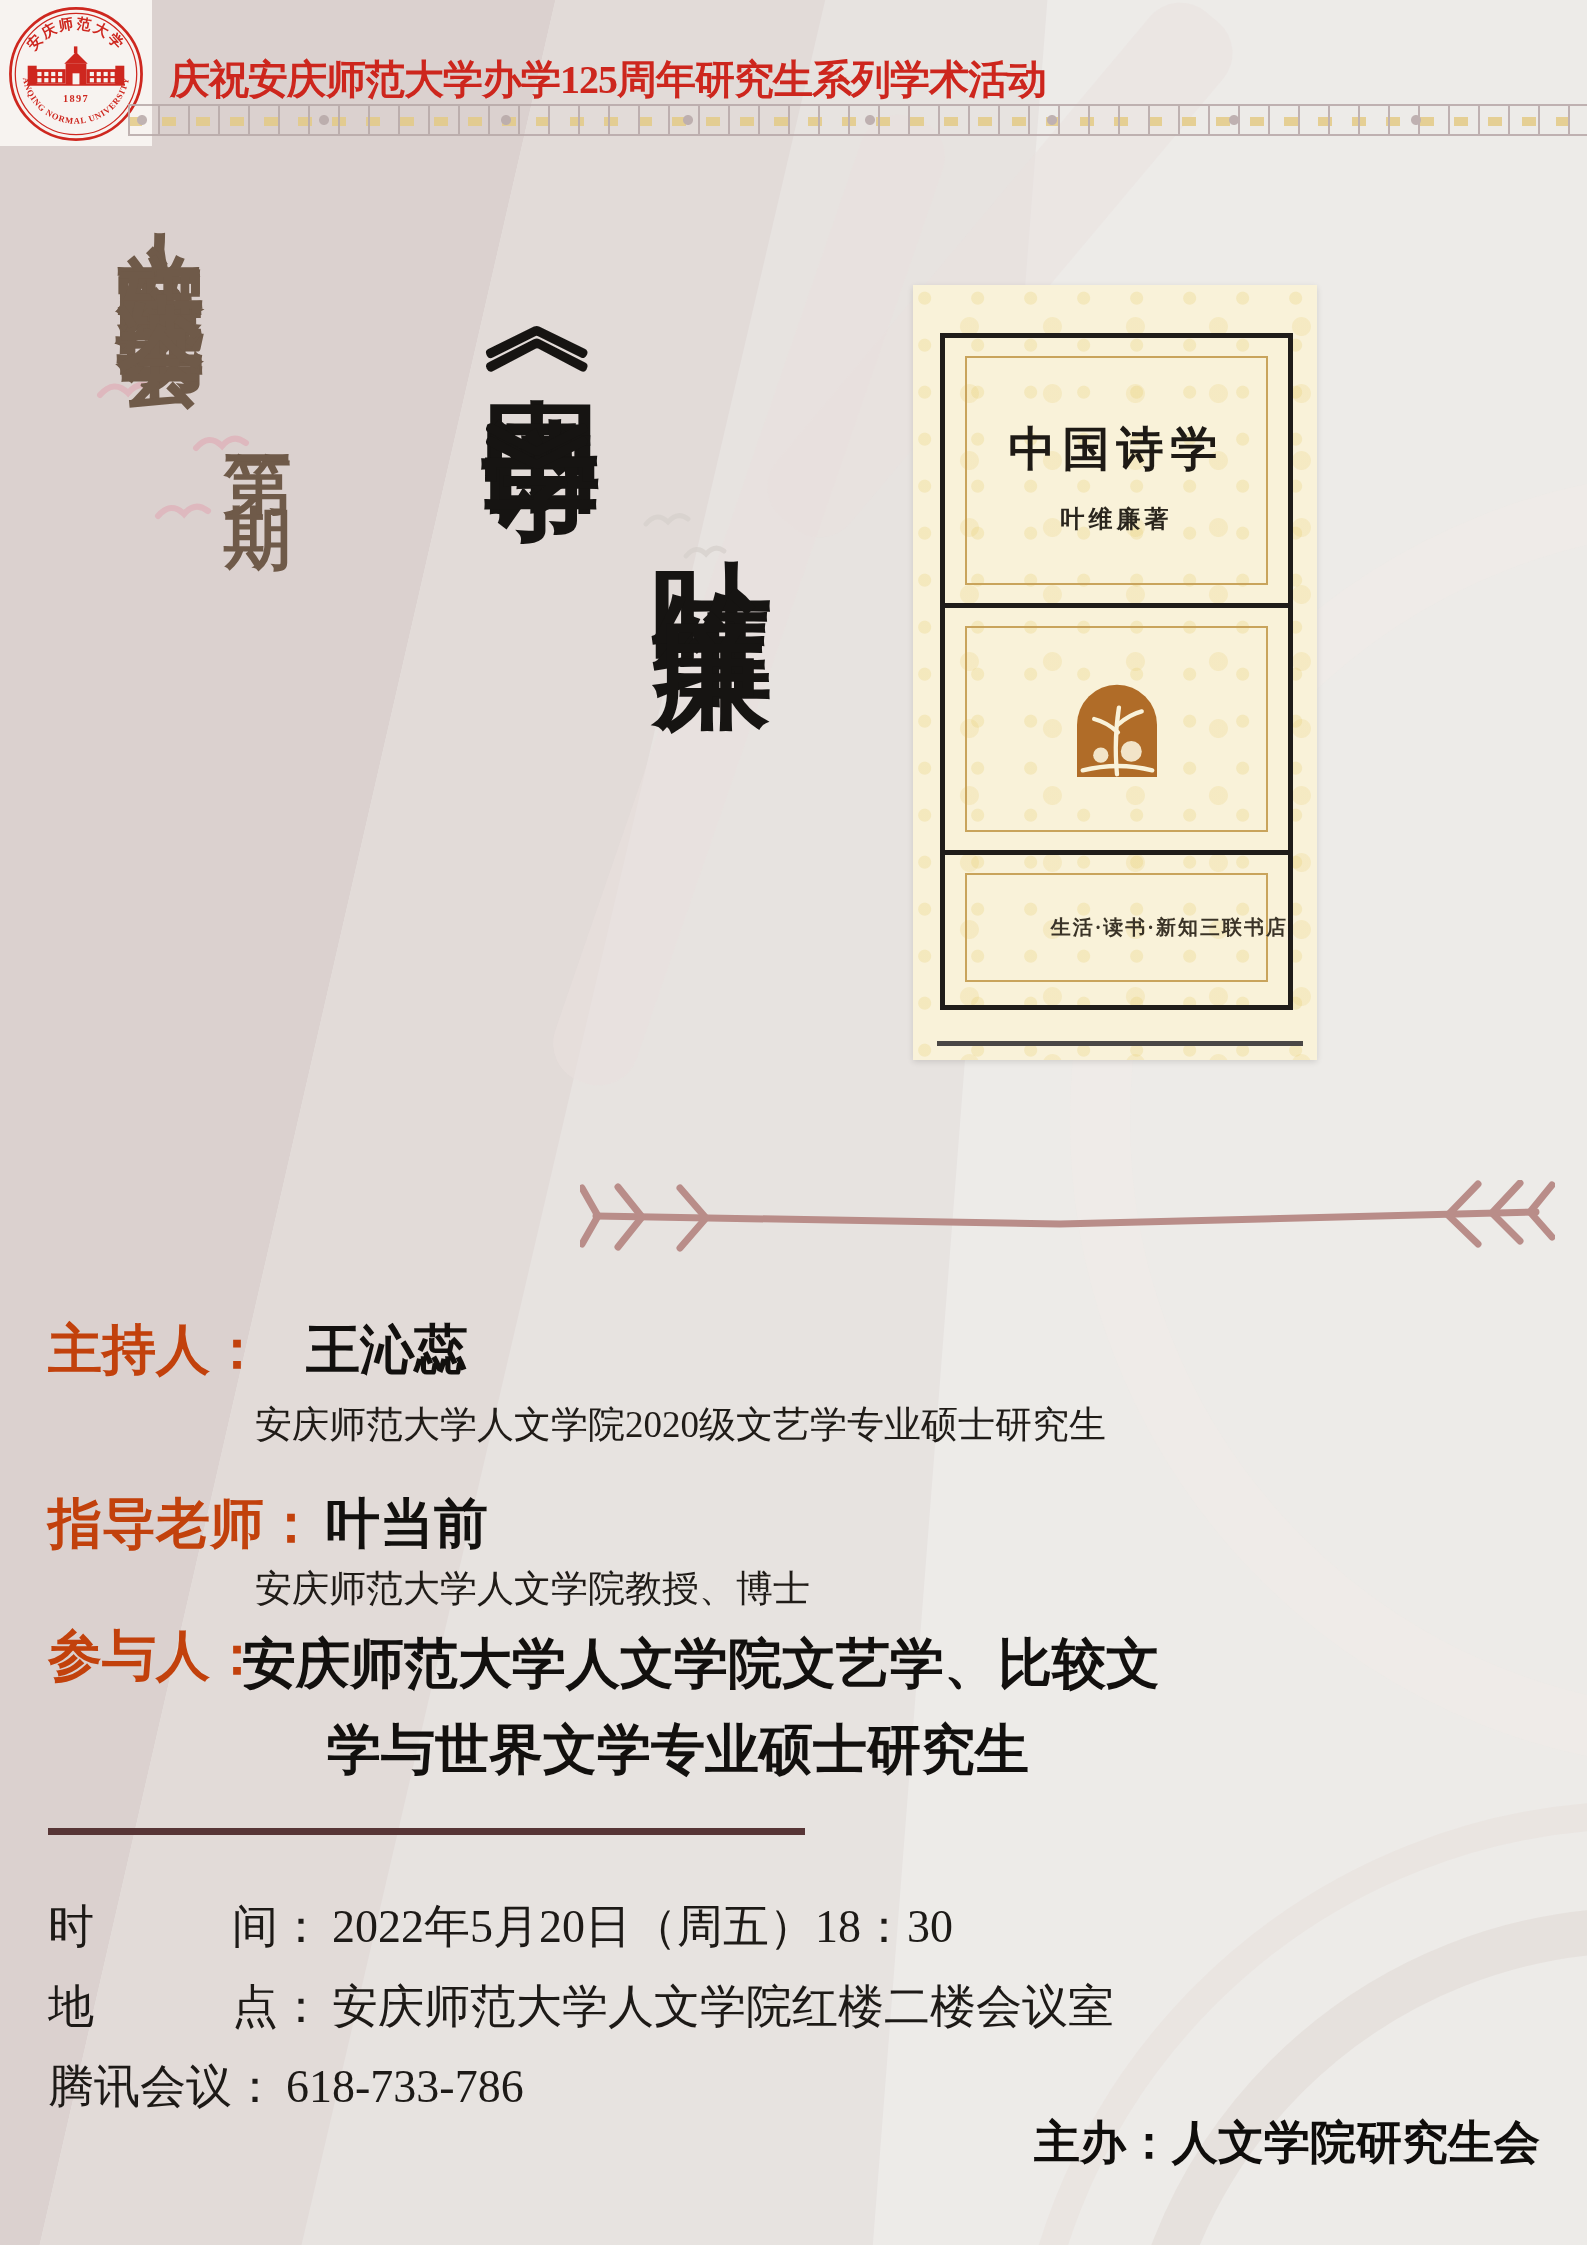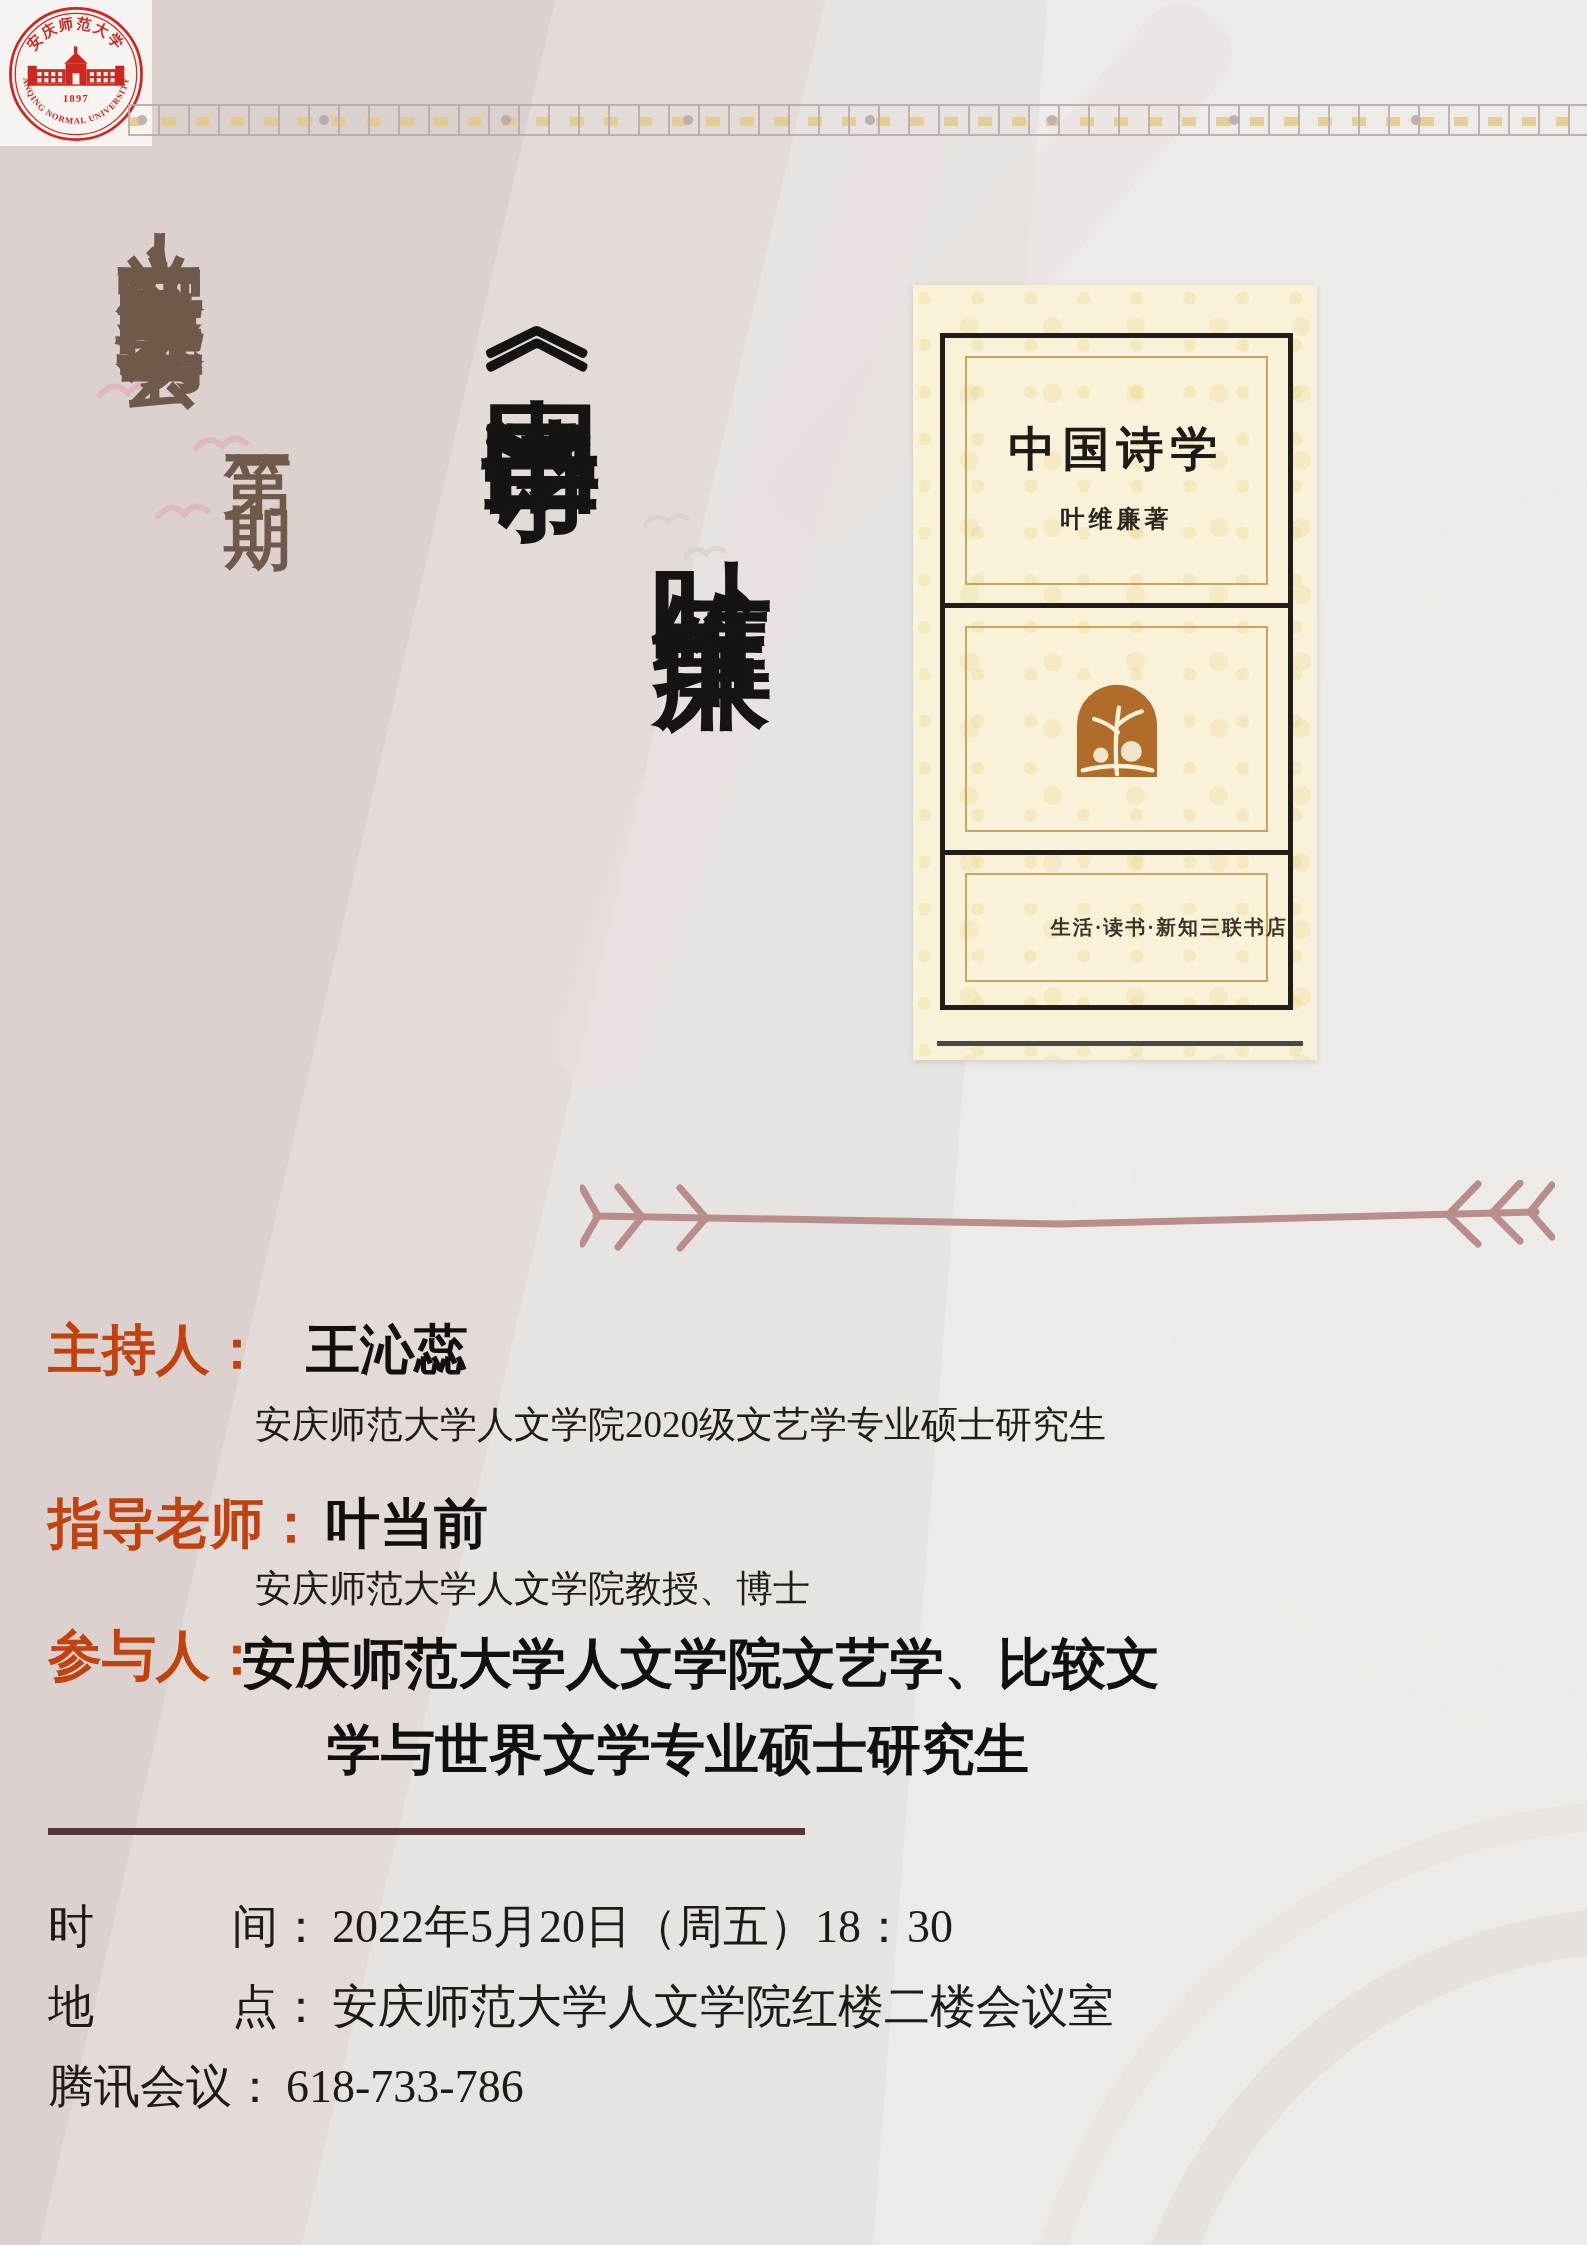--- a/index.html
+++ b/index.html
@@ -138,20 +138,21 @@
             <rect x="150" y="106" width="6" height="6"></rect>
         </g>
       </g>
       <text x="100" y="140" text-anchor="middle" font-size="15" font-weight="bold" fill="#ce271f" letter-spacing="2">1897</text>
       <text font-size="12.5" font-weight="bold" fill="#ce271f" letter-spacing="1.2" font-family="Liberation Sans,DejaVu Sans,sans-serif">
         <textPath href="#arcBot" startOffset="50%" text-anchor="middle">ANQING NORMAL UNIVERSITY</textPath>
       </text>
     </svg>
   </div>
 
+  <div class="abs headline">庆祝安庆师范大学办学125周年研究生系列学术活动</div>
 
   <div class="abs fret"></div>
 
   <div class="abs vtext club-col">人文学院研究生读书会</div>
   <div class="abs vtext session-col">第一期</div>
   <div class="abs vtext booktitle-col">《中国诗学》</div>
   <div class="abs vtext author-col">叶维廉</div>
 
   <div class="abs cover">
     <div class="cover-frame">
@@ -217,14 +218,15 @@
   <div class="abs info" style="top:1896px">
     <span>时　　　间：</span><span class="ival">2022年5月20日（周五）18：30</span>
   </div>
   <div class="abs info" style="top:1976px">
     <span>地　　　点：</span><span class="ival">安庆师范大学人文学院红楼二楼会议室</span>
   </div>
   <div class="abs info" style="top:2056px">
     <span>腾讯会议：</span><span class="ival">618-733-786</span>
   </div>
 
+  <div class="abs organizer">主办：人文学院研究生会</div>
 
 </div>
 
 </body></html>

